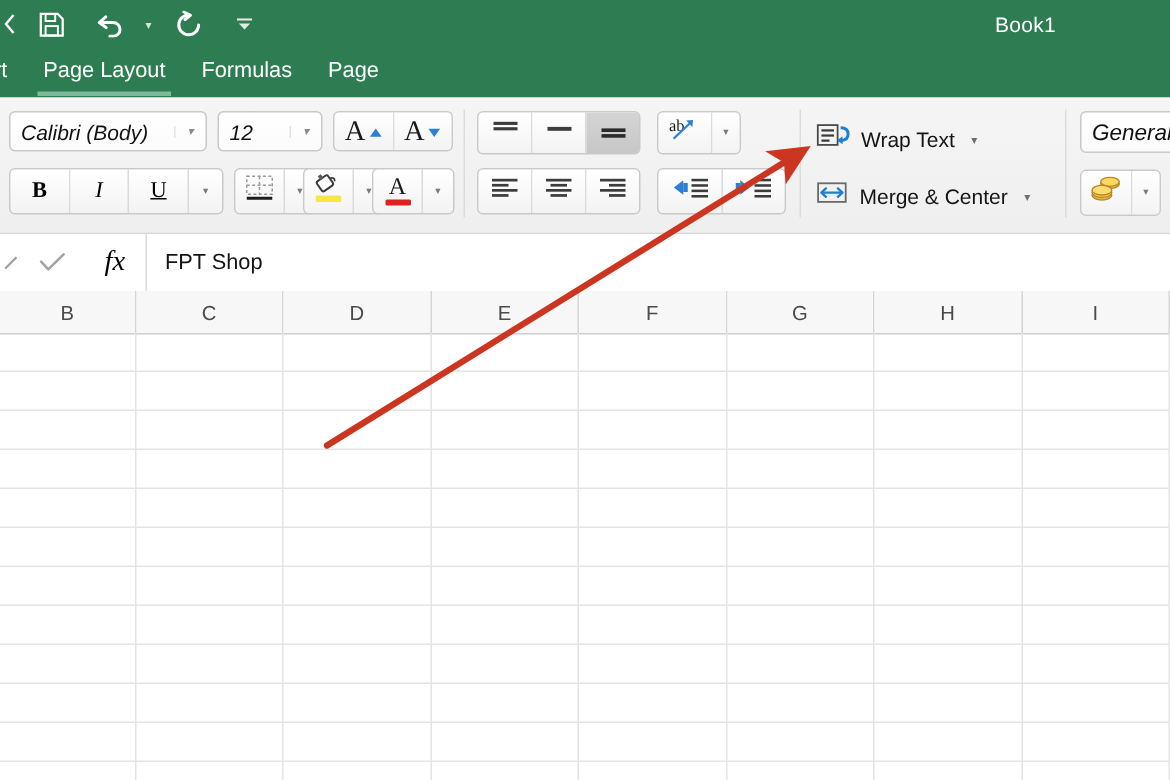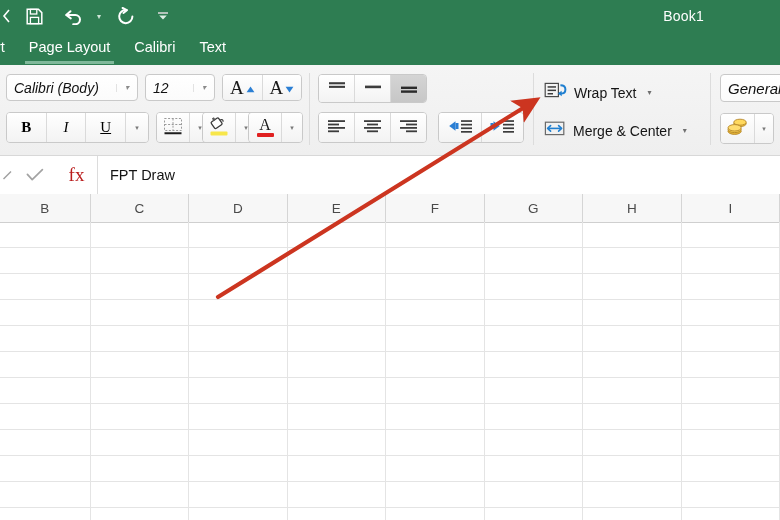--- a/index.html
+++ b/index.html
@@ -204,22 +204,23 @@
   }
   .fbar-check {
     width: 42px; height: 38px;
     display:flex; align-items:center; justify-content:center;
     color: #9d9d9d;
   }
   .fbar-fx {
     width: 42px; height: 38px;
     display:flex; align-items:center; justify-content:center;
     font-family: "Liberation Serif", serif;
+    font-style: italic;
     font-size: 19px;
-    color: #b91c1c;
+    color: #000000;
     border-right: 1px solid #dcdcdc;
     box-sizing: border-box;
   }
   .fbar-val {
     flex: 1;
     padding-left: 12px;
     font-size: 14.5px;
     color: #141414;
   }
 
@@ -317,22 +318,22 @@
         <path d="M3.2 5.6 L10.8 5.6 L7 9.6 Z" fill="#dceee4"></path>
       </svg>
     </div>
   </div>
 </div>
 
 <div class="tabbar">
   <div class="tabs">
     <div class="tab">rt</div>
     <div class="tab active">Page Layout</div>
-    <div class="tab">Calibri</div>
-    <div class="tab">Text</div>
+    <div class="tab">Formulas</div>
+    <div class="tab">Page</div>
   </div>
 </div>
 
 <div class="ribbon">
 
   <div class="grp" style="left:0; width:308px;">
 
     <div class="combo" style="left:6px; top:9px; width:132px; height:27px;">
       <div class="cval">Calibri (Body)</div>
       <div class="ccar">▾</div>
@@ -449,20 +450,34 @@
       <div class="on">
         <span>
           <svg width="24" height="18" viewBox="0 0 24 18">
             <rect x="4" y="8.6" width="16" height="2.4" fill="#2a2a2a"></rect>
             <rect x="4" y="12.4" width="16" height="2.4" fill="#2a2a2a"></rect>
           </svg>
         </span>
       </div>
     </div>
 
+    <div class="seg" style="left:124px; top:9px; width:56px; height:29px;">
+      <div>
+        <span>
+          <svg width="26" height="20" viewBox="0 0 26 20">
+            <text x="2" y="11" font-family="Liberation Serif, serif" font-size="11" fill="#1c1c1c">ab</text>
+            <path d="M5 16.5 L17 5.2" stroke="#2b7fd4" stroke-width="1.5"></path>
+            <path d="M13.5 4.4 L18 4.0 L17.6 8.6 Z" fill="#2b7fd4"></path>
+          </svg>
+        </span>
+      </div>
+      <div style="max-width:18px;">
+        <span class="caretsm">▾</span>
+      </div>
+    </div>
 
     <div class="seg" style="left:4px; top:47px; width:109px; height:31px;">
       <div>
         <span>
           <svg width="24" height="18" viewBox="0 0 24 18">
             <rect x="3" y="3.2" width="17" height="1.8" fill="#3c3c3c"></rect>
             <rect x="3" y="6.6" width="11" height="1.8" fill="#3c3c3c"></rect>
             <rect x="3" y="10.0" width="17" height="1.8" fill="#3c3c3c"></rect>
             <rect x="3" y="13.4" width="11" height="1.8" fill="#3c3c3c"></rect>
           </svg>
@@ -582,21 +597,21 @@
     <svg width="11" height="11" viewBox="0 0 11 11">
         <path d="M9 1.5 L1.5 9" stroke="#a0a0a0" stroke-width="1.5"></path>
       </svg>
   </div>
   <div class="fbar-check">
     <svg width="18" height="14" viewBox="0 0 18 14">
         <path d="M1.4 6.4 L6.2 11.6 L16.4 1.6" fill="none" stroke="#a3a3a3" stroke-width="1.7" stroke-linecap="round" stroke-linejoin="round"></path>
       </svg>
   </div>
   <div class="fbar-fx">fx</div>
-  <div class="fbar-val">FPT Draw</div>
+  <div class="fbar-val">FPT Shop</div>
 </div>
 
 <div class="sheet">
   <div class="colhead" id="colhead">
       <div class="ch" style="width: 92px;">B</div>
       <div class="ch" style="width: 100px;">C</div>
       <div class="ch" style="width: 100px;">D</div>
       <div class="ch" style="width: 100px;">E</div>
       <div class="ch" style="width: 100px;">F</div>
       <div class="ch" style="width: 100px;">G</div>

